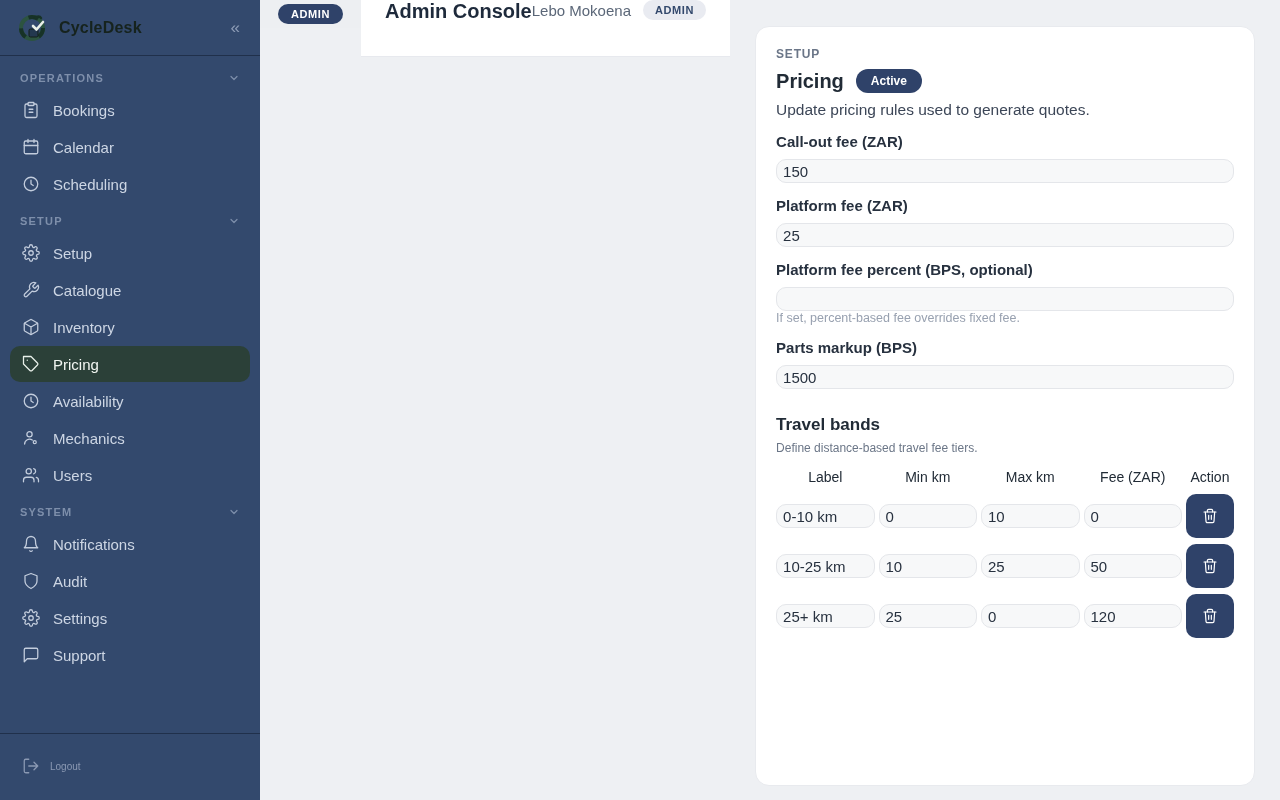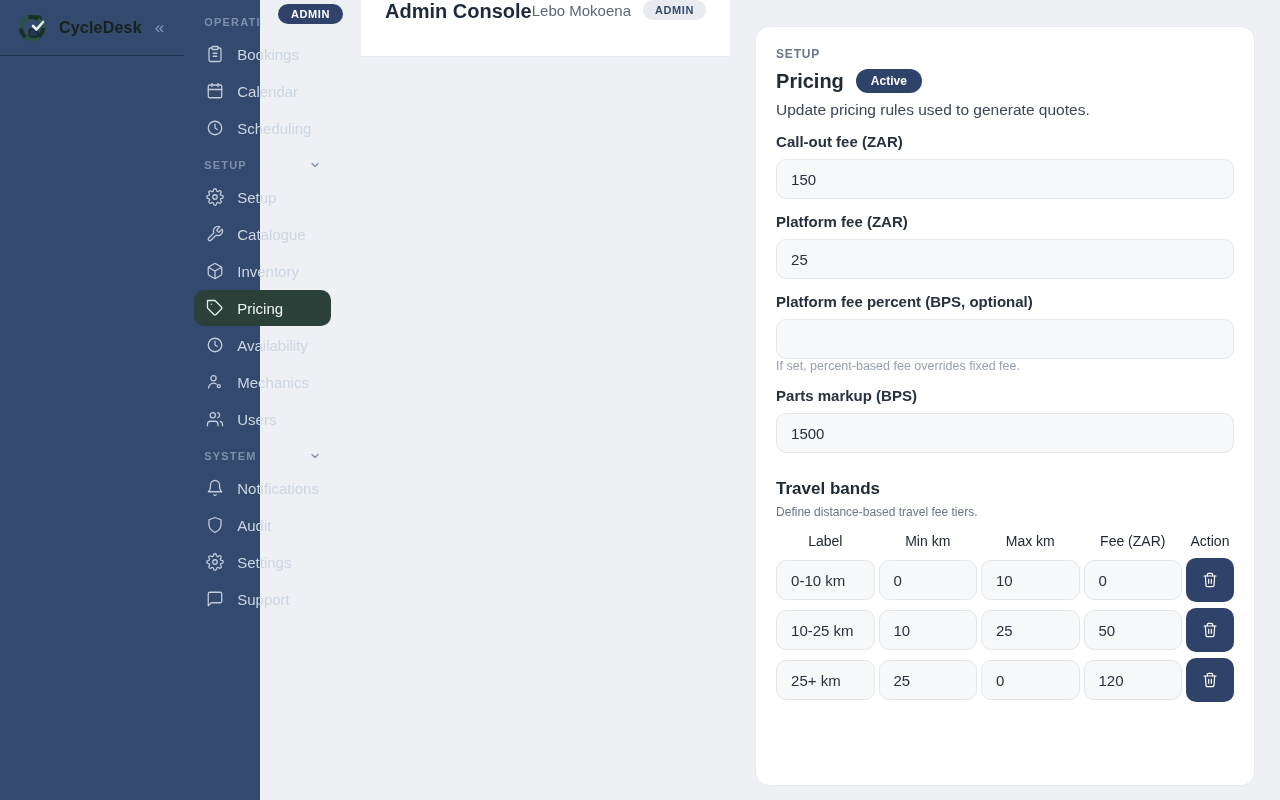--- a/index.html
+++ b/index.html
@@ -9,21 +9,21 @@
     display:flex;
     background:#eef0f3;
     color:#212b36;
   }
   svg { display:block; }
 
   
   .sidebar {
     width:260px; min-width:260px; height:800px;
     background:#33496d;
-    display:flex; 
+    display:flex; flex-direction:column;
     color:#cdd6e4;
   }
   .side-top {
     height:56px;
     display:flex; align-items:center; gap:9px;
     padding:0 16px;
     border-bottom:1px solid rgba(17,28,48,.55);
   }
   .logo-badge {
     width:34px; height:34px; flex:0 0 auto;
@@ -121,25 +121,25 @@
   }
   .card-desc { font-size:15.5px; color:#3c4657; margin-top:8px; }
 
   .field { margin-top:14px; }
   .field label {
     display:block;
     font-size:15px; font-weight:700; color:#27313f;
     margin-bottom:9px;
   }
   .txt-input {
-    width:100%; height:40px;
+    width:100%; height:24px;
     background:#f7f8f9;
     border:1px solid #e4e6ea;
     border-radius:10px;
-    padding:0 14px;
+    padding:0 6px;
     font-size:15px; color:#27313f;
     font-family:"Liberation Sans", sans-serif;
     outline:none;
   }
   .helper { font-size:12.5px; color:#98a1b0; margin-top:0; }
 
   .tb-title { font-size:17px; font-weight:600; color:#212b36; margin-top:26px; }
   .tb-desc { font-size:12px; color:#6b7687; margin-top:6px; }
 
   .bands-grid {

